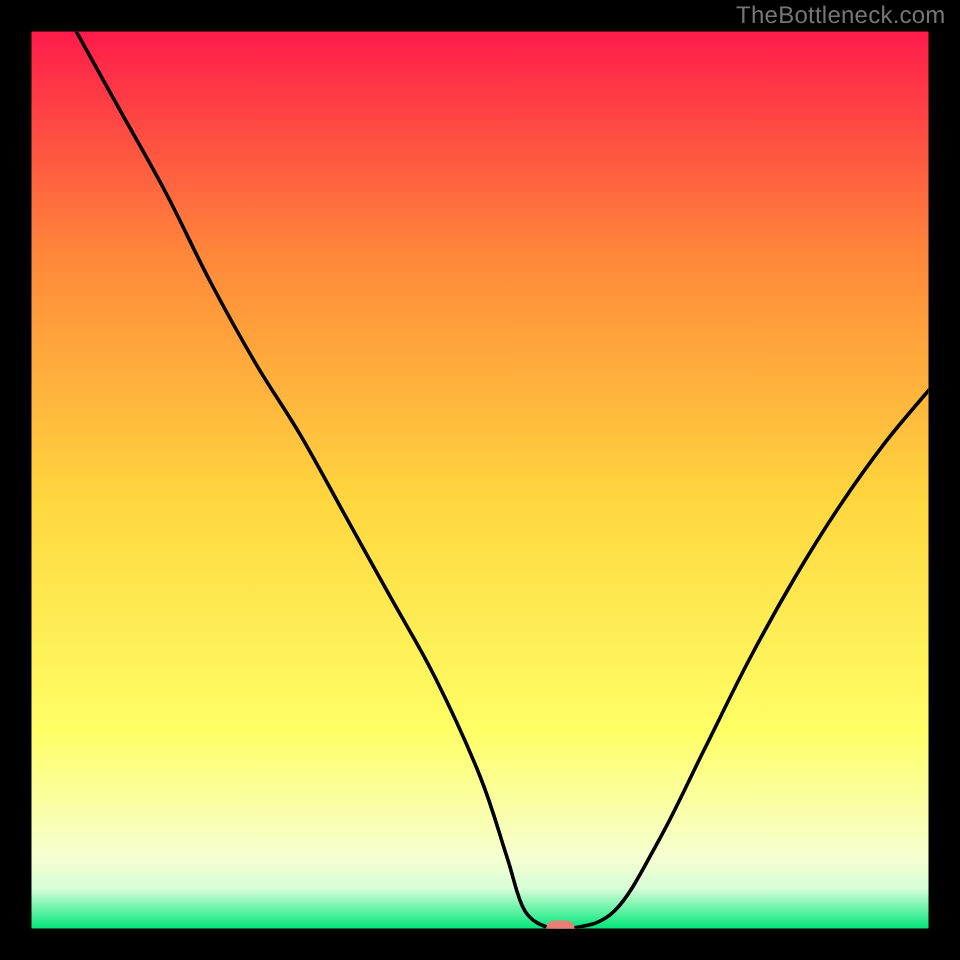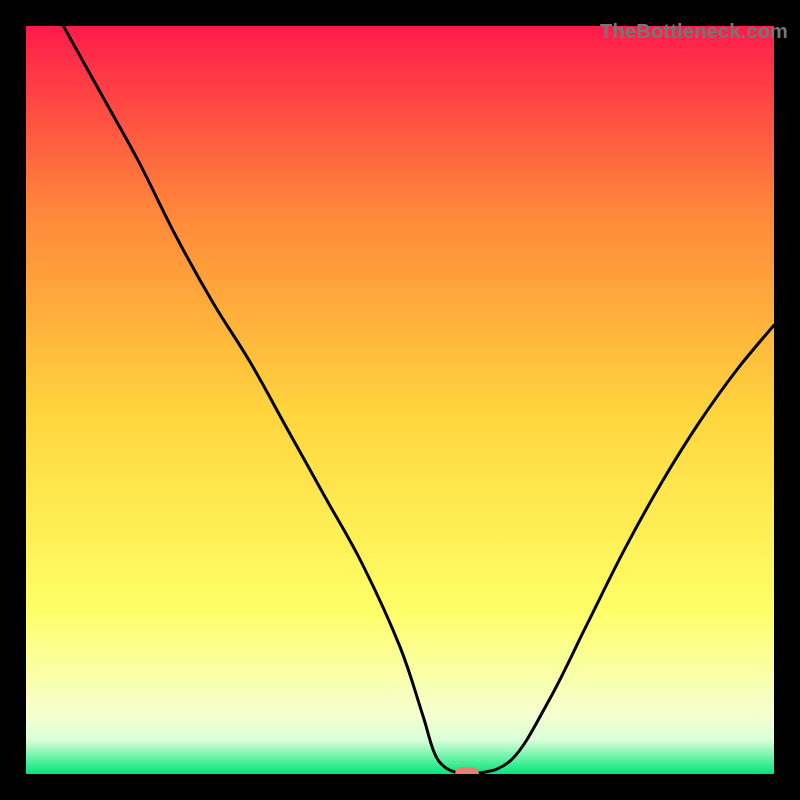--- a/index.html
+++ b/index.html
@@ -12,25 +12,25 @@
     font-family: Arial, Helvetica, sans-serif;
   }
   .frame {
     position: relative;
     width: 800px;
     height: 800px;
     background: #000;
   }
   .watermark {
     position: absolute;
-    top: 20px;
+    top: 2px;
     right: 12px;
     color: #767676;
     font-size: 20px;
-    font-weight: 700;
+    font-weight: 400;
     letter-spacing: 0.2px;
     z-index: 5;
   }
   .plot {
     position: absolute;
     left: 26px;
     top: 26px;
     width: 748px;
     height: 748px;
     overflow: hidden;

